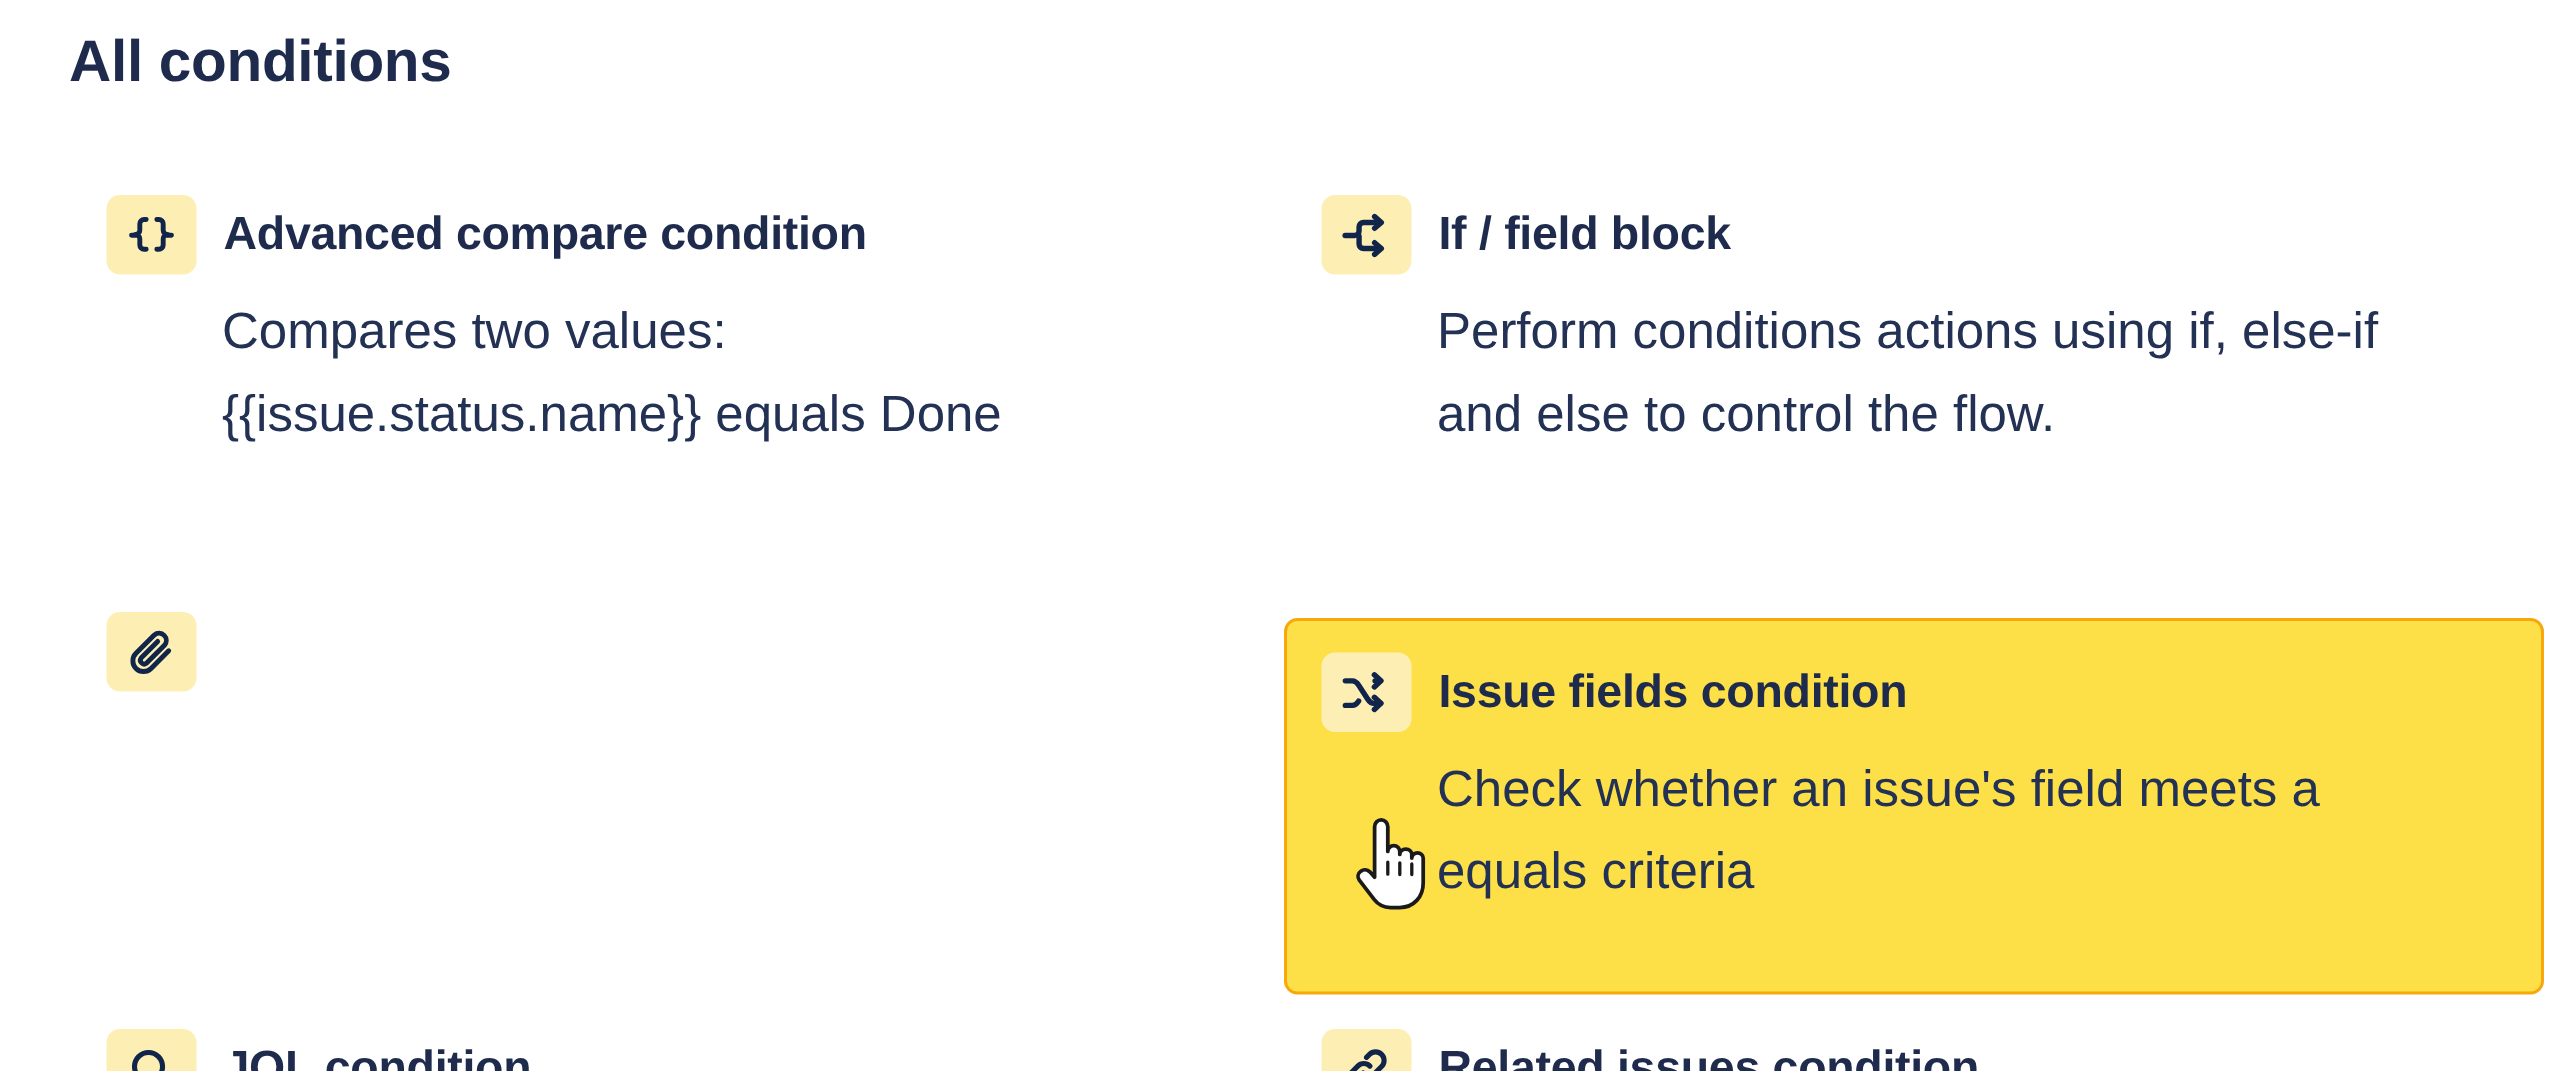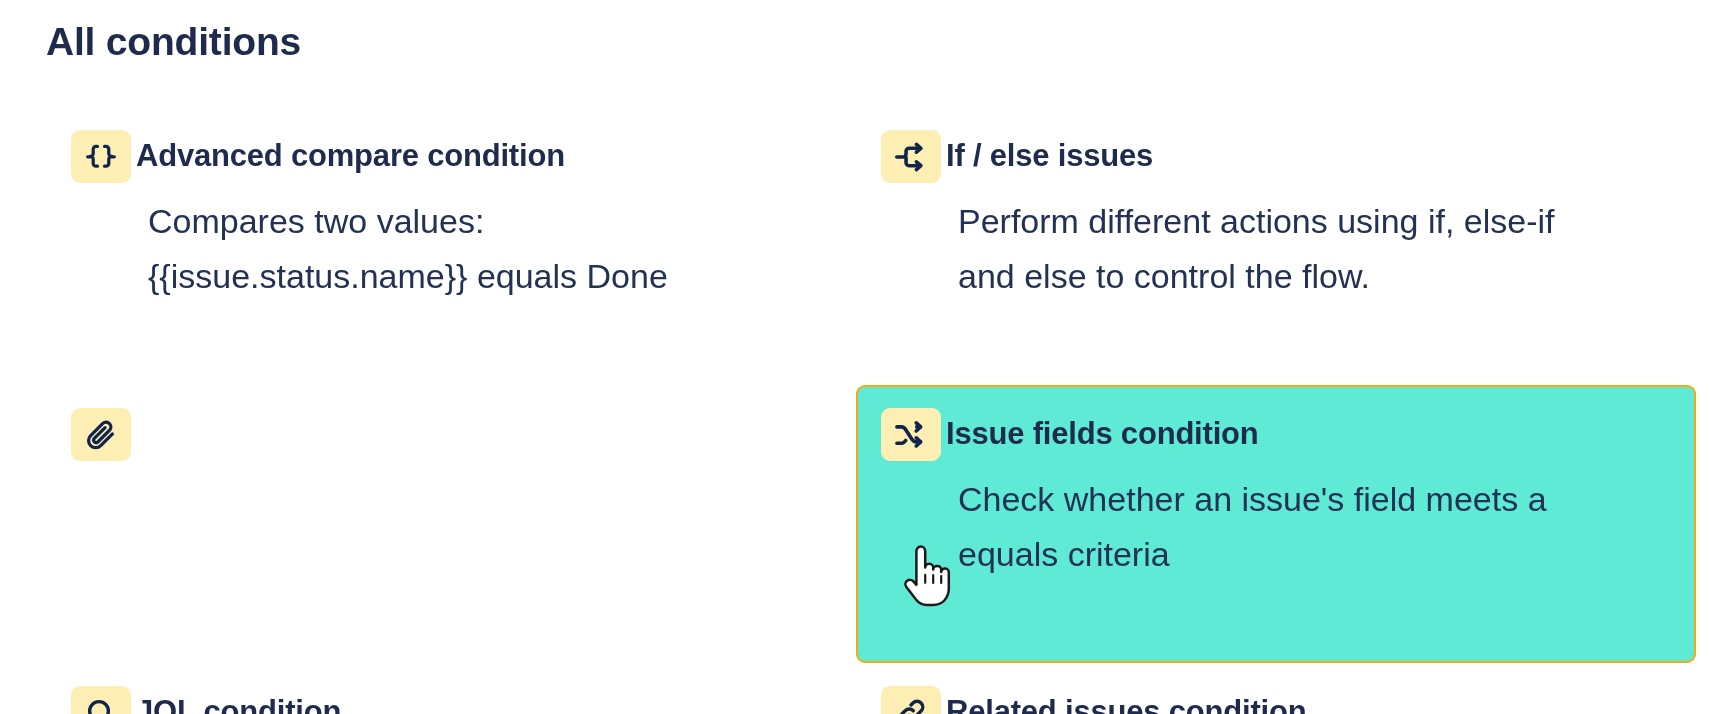--- a/index.html
+++ b/index.html
@@ -55,21 +55,21 @@
     background: transparent;
   }
   .card.selected {
     background: #fffdf5;
     border-color: #f8a80c;
   }
 
   .card-head {
     display: flex;
     align-items: flex-start;
-    gap: 5px;
+    gap: 18px;
   }
 
   .tile {
     flex: 0 0 auto;
     width: 60px;
     height: 53px;
     border-radius: 9px;
     background: #fdefb4;
     display: flex;
     align-items: center;
@@ -135,36 +135,36 @@
     <div class="card">
       <div class="card-head">
         <span class="tile" style="background: rgb(253, 239, 180);">
           <svg width="36" height="36" viewBox="0 0 24 24" fill="none" stroke="#11244a" stroke-width="2.4" stroke-linecap="round" stroke-linejoin="round">
             <path d="M2.5 12h4.2a2 2 0 0 0 2-2V8.2a2 2 0 0 1 2-2h7.1"></path>
             <path d="M8.7 12.3v3.5a2 2 0 0 0 2 2h7.1"></path>
             <path d="M15.6 3.6l3 2.6-3 2.6"></path>
             <path d="M15.6 15.2l3 2.6-3 2.6"></path>
           </svg>
         </span>
-        <span class="card-title">If / else issues</span>
-      </div>
-      <div class="card-desc">Perform different actions using if, else-if and else to control the flow.</div>
+        <span class="card-title">If / field block</span>
+      </div>
+      <div class="card-desc">Perform conditions actions using if, else-if and else to control the flow.</div>
     </div>
 
     <div class="card">
       <div class="card-head">
         <span class="tile" style="background: rgb(253, 239, 180);">
           <svg width="34" height="34" viewBox="0 0 24 24" fill="none" stroke="#11244a" stroke-width="2.3" stroke-linecap="round" stroke-linejoin="round">
             <path d="M20.1 11.2l-8.3 8.3a5 5 0 0 1-7.1-7.1l8.6-8.6a3.4 3.4 0 0 1 4.8 4.8l-8.5 8.5a1.8 1.8 0 0 1-2.5-2.5l7.8-7.8"></path>
           </svg>
         </span>
       </div>
     </div>
 
-    <div class="card selected" style="border-color: rgb(248, 168, 12); background: #5eead4;">
+    <div class="card selected" style="border-color: rgb(248, 168, 12); background: #fde047; margin-top: 27px;">
       <div class="card-head">
         <span class="tile" style="background: rgb(253, 239, 180);">
           <svg width="36" height="36" viewBox="0 0 24 24" fill="none" stroke="#11244a" stroke-width="2.4" stroke-linecap="round" stroke-linejoin="round">
             <path d="M2.6 6.6h3.1c1.3 0 2.1.8 2.8 1.9l4 6.2c.7 1.1 1.5 1.9 2.8 1.9h3"></path>
             <path d="M2.6 17.5h3.1c1.3 0 2.1-.8 2.8-1.9"></path>
             <path d="M15.8 6.6h2.5"></path>
             <path d="M15.5 3.9l2.9 2.7-2.9 2.7"></path>
             <path d="M15.5 13.9l2.9 2.7-2.9 2.7"></path>
           </svg>
         </span>

